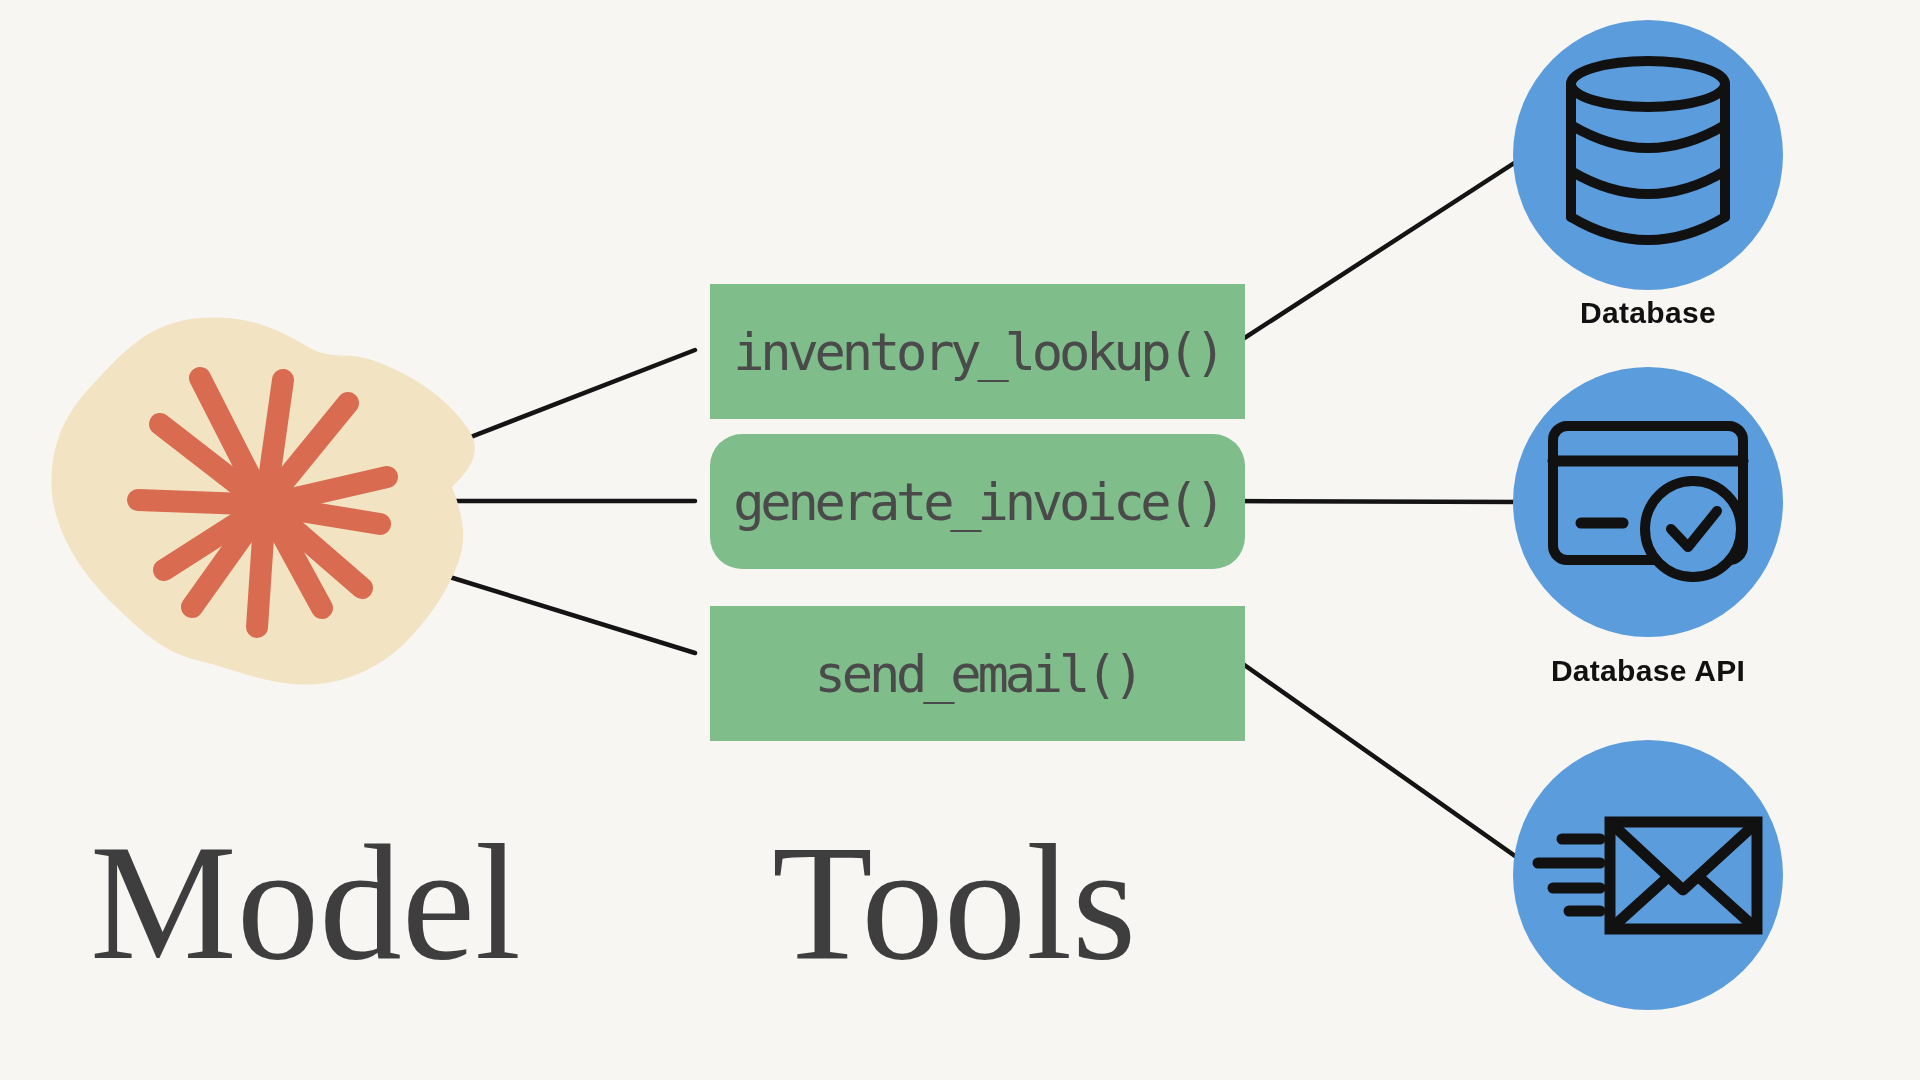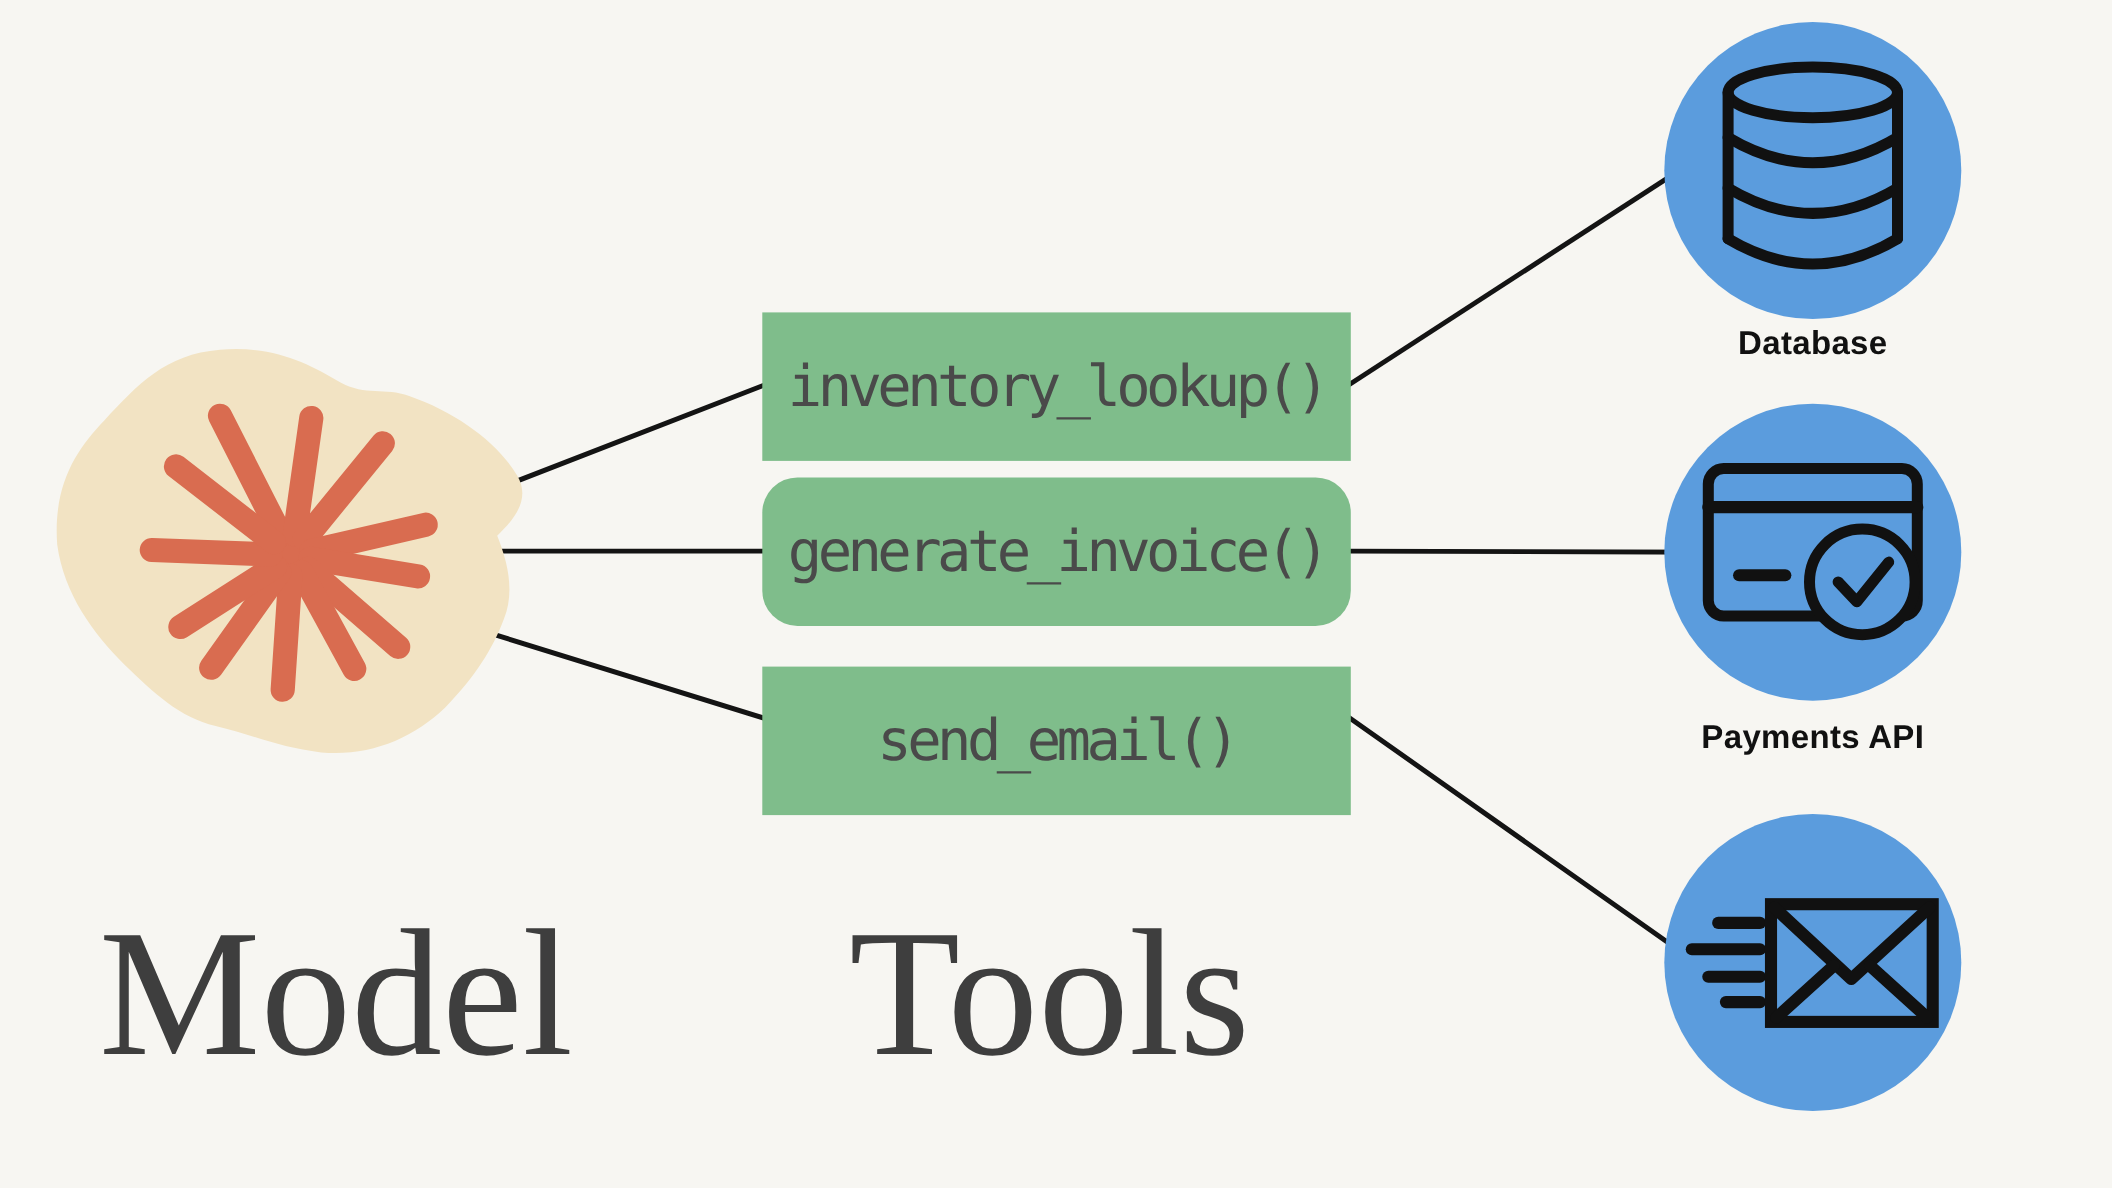--- a/index.html
+++ b/index.html
@@ -27,21 +27,21 @@
   .connector{stroke:var(--line-black);stroke-width:4.5;stroke-linecap:round;fill:none;}
   .blob{fill:var(--blob-tan);}
   .ray{stroke:var(--star-terracotta);stroke-width:22;stroke-linecap:round;}
   .ray-hub{fill:var(--star-terracotta);}
   .service-circle{fill:var(--service-blue);}
   .icon-stroke{stroke:var(--label-black);fill:none;}
   .icon-fill-blue{fill:var(--service-blue);stroke:var(--label-black);}
 
   .tool-box{
     position:absolute;
-    left:693px;width:535px;height:135px;
+    left:710px;width:535px;height:135px;
     background:var(--box-green);
     display:flex;align-items:center;justify-content:center;
     padding-top:0;box-sizing:border-box;
   }
   .tool-box .fn{
     font-family:"DejaVu Sans Mono", monospace;
     font-size:52px;
     letter-spacing:-0.08em;
     color:var(--box-text);
     white-space:nowrap;
@@ -151,18 +151,18 @@
     <span class="fn">inventory_lookup()</span>
   </div>
   <div class="tool-box" style="top:434px;border-radius:32px;">
     <span class="fn">generate_invoice()</span>
   </div>
   <div class="tool-box" style="top:584px;margin-top:22px;">
     <span class="fn">send_email()</span>
   </div>
 
   <div class="service-label" style="top:294px;">Database</div>
-  <div class="service-label" style="top:652px;">Payments API</div>
+  <div class="service-label" style="top:652px;">Database API</div>
 
   <div class="big-title" style="left:90px;top:820px;">Model</div>
   <div class="big-title" style="left:772px;top:820px;">Tools</div>
 
 </div>
 
 </body></html>

